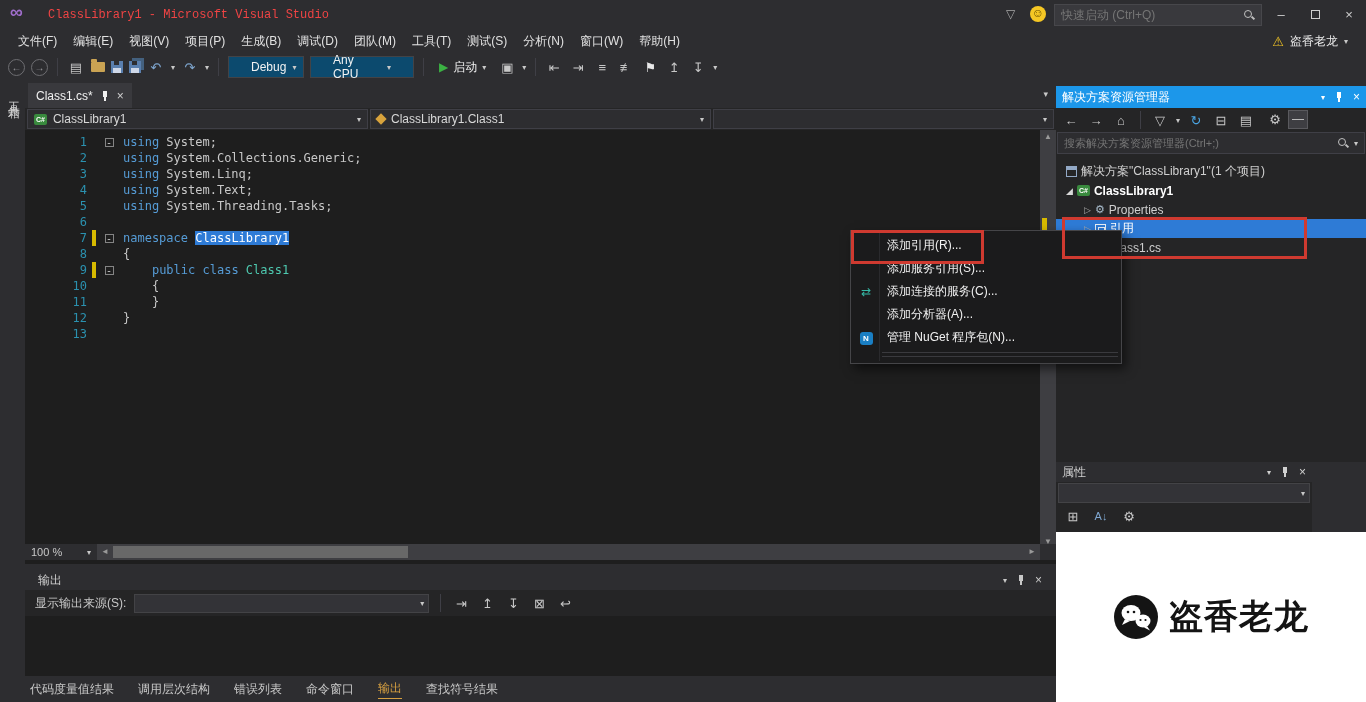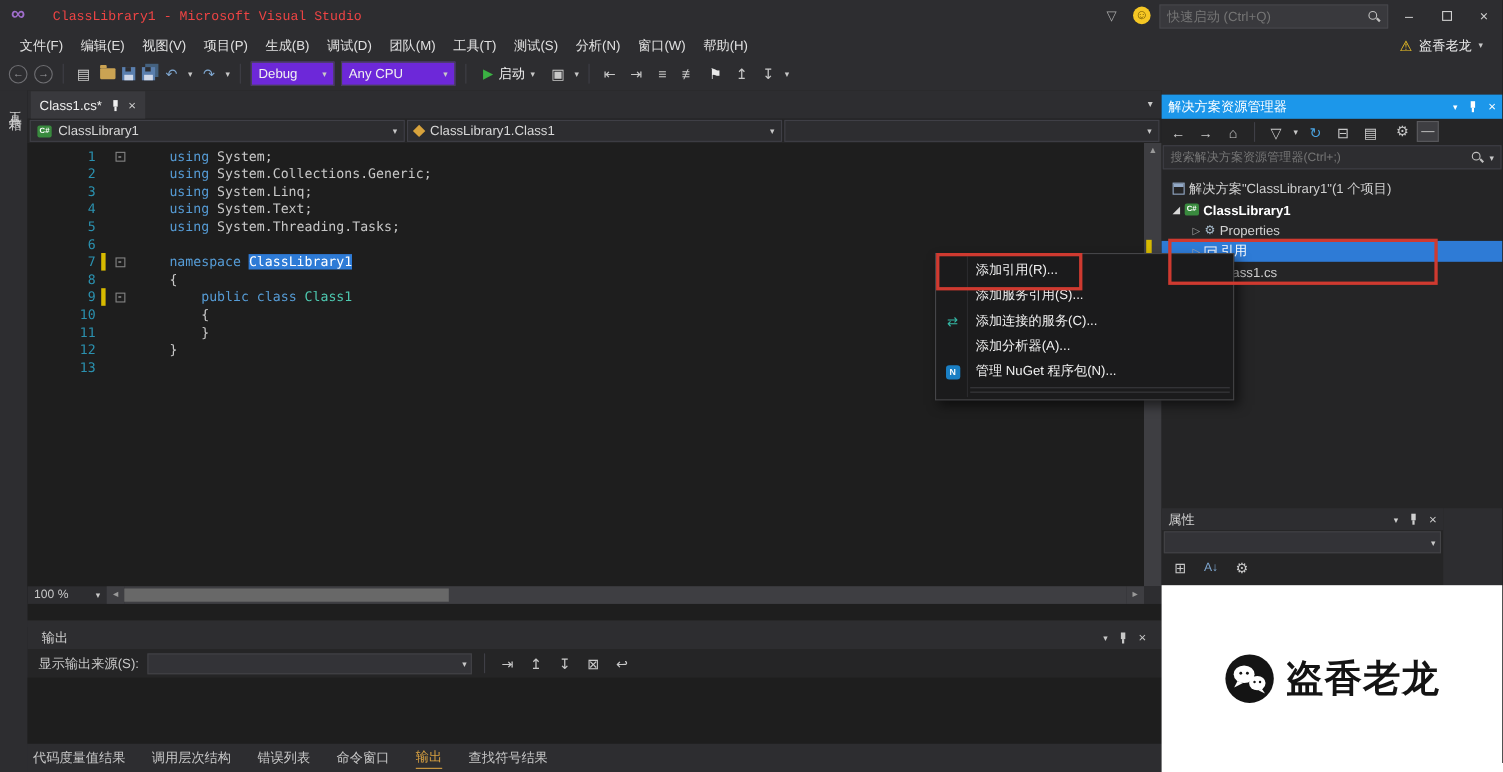--- a/index.html
+++ b/index.html
@@ -39,22 +39,22 @@
            font-size:10px; line-height:15px; text-align:center; }
   .gicon { font-size:13px; color:#c8c8c8; width:18px; text-align:center; display:inline-block; }
   .folder { display:inline-block; width:14px; height:10px; background:#caa353; border-radius:1px; position:relative; }
   .folder::before { content:""; position:absolute; top:-3px; left:0; width:6px; height:3px;
                     background:#caa353; border-radius:1px 1px 0 0; }
   .floppy { display:inline-block; width:12px; height:12px; background:#5a7fae; position:relative; }
   .floppy::before { content:""; position:absolute; left:3px; top:0; width:5px; height:4px; background:#2d2d30; }
   .floppy::after { content:""; position:absolute; left:2px; top:7px; width:8px; height:5px; background:#cfd8e8; }
   .floppy.all { box-shadow:3px -3px 0 0 #44617f; }
   .undo { color:#7fa7d0; }
-  .combo { height:22px; background:#6d28d9; border:1px solid #434346; display:flex;
-           align-items:center; padding:0 6px; gap:6px; color:#f1f1f1; }
+  .combo { height:22px; background:#0c4a6e; border:1px solid #434346; display:flex;
+           align-items:center; padding:0 22px; gap:6px; color:#f1f1f1; }
   .combo .cv { flex:1; }
   .wcfg { width:76px; } .wplat { width:104px; }
   .startbtn { display:flex; align-items:center; gap:5px; padding:0 6px; color:#f1f1f1; }
   .play { color:#3bb143; font-size:12px; }
   .flag { color:#e8e8e8; }
 
   
   .leftstrip { position:absolute; left:0; top:82px; width:25px; height:620px; background:#2d2d30; }
   .vtab { writing-mode:vertical-rl; color:#cfcfcf; font-size:12px; padding-top:10px;
           margin-left:5px; letter-spacing:3px; }
@@ -78,29 +78,29 @@
   .code { position:absolute; left:0; top:48px; right:16px; bottom:16px; background:#1e1e1e;
           font-family:"DejaVu Sans Mono",monospace; font-size:12px; line-height:16px;
           padding-top:4px; overflow:hidden; }
   .line { display:flex; height:16px; align-items:center; }
   .ln { width:62px; text-align:right; color:#2b91af; flex:0 0 auto; }
   .cbcol { width:14px; height:16px; flex:0 0 auto; display:flex; justify-content:center; }
   .cbar { width:4px; height:16px; background:#d7ba00; }
   .foldcol { width:16px; flex:0 0 auto; display:flex; align-items:center; justify-content:center; }
   .fold { width:9px; height:9px; border:1px solid #848484; color:#c8c8c8; font-size:10px;
           line-height:7px; text-align:center; background:#1e1e1e; }
-  .ct { white-space:pre; padding-left:6px; color:#c8c8c8;margin-left:31px; }
+  .ct { white-space:pre; padding-left:6px; color:#c8c8c8; }
   .kw { color:#569cd6; } .pl { color:#c8c8c8; } .cls { color:#4ec9b0; }
   .selword { background:#2e7bd6; color:#fff; }
 
   .vscroll { position:absolute; right:0; top:48px; width:16px; bottom:16px; background:#3e3e42; }
   .varr { position:absolute; left:0; width:16px; text-align:center; color:#999; font-size:8px; }
   .smark { position:absolute; left:2px; top:88px; width:5px; height:16px; background:#d7ba00; }
 
-  .erow { position:absolute; left:0; right:0; bottom:15px; height:16px; background:#2d2d30;
+  .erow { position:absolute; left:0; right:0; bottom:4px; height:16px; background:#2d2d30;
           display:flex; align-items:center; }
   .zoombox { width:72px; padding:0 6px; display:flex; justify-content:space-between;
              align-items:center; color:#c8c8c8; font-size:11px; }
   .harr { width:16px; text-align:center; color:#999; font-size:8px; background:#3e3e42; height:16px; line-height:16px; }
   .htrack { flex:1; height:16px; background:#3e3e42; position:relative; }
   .hthumb { position:absolute; left:0; top:2px; width:295px; height:12px; background:#686868; }
   .ecorner { width:16px; height:16px; background:#2d2d30; }
 
   
   .cmenu { position:absolute; left:850px; top:230px; width:272px; background:#1b1b1c;

